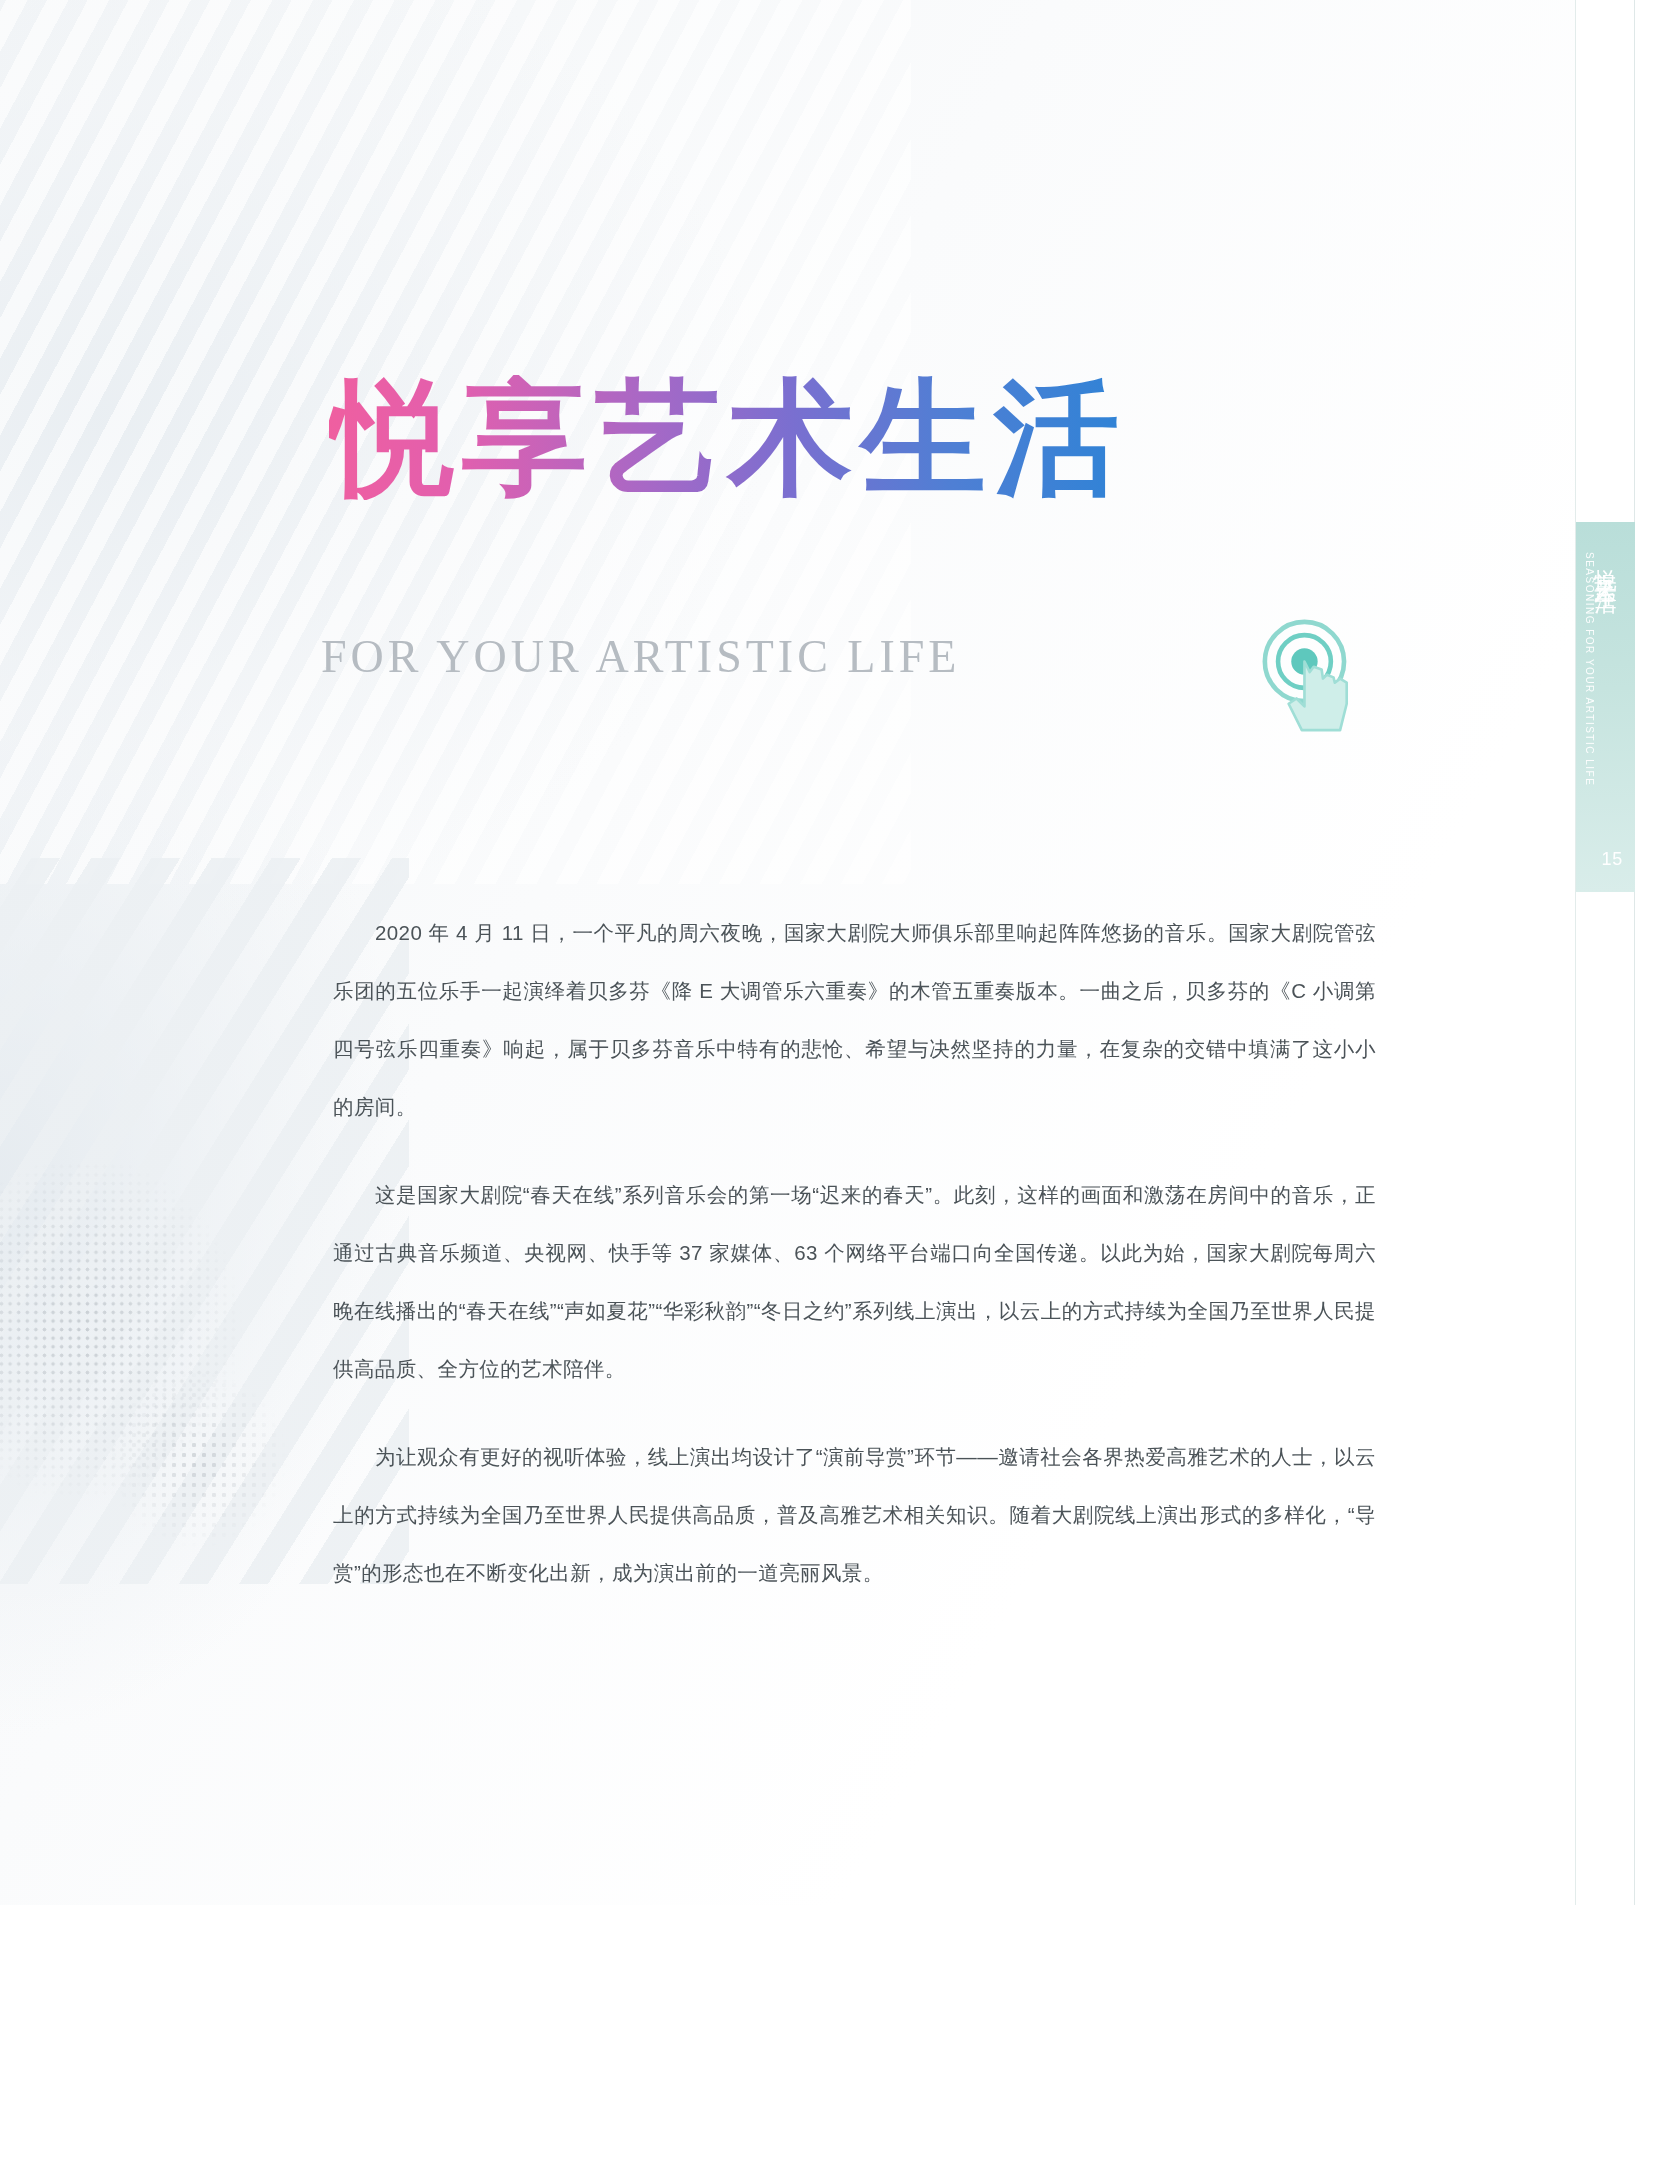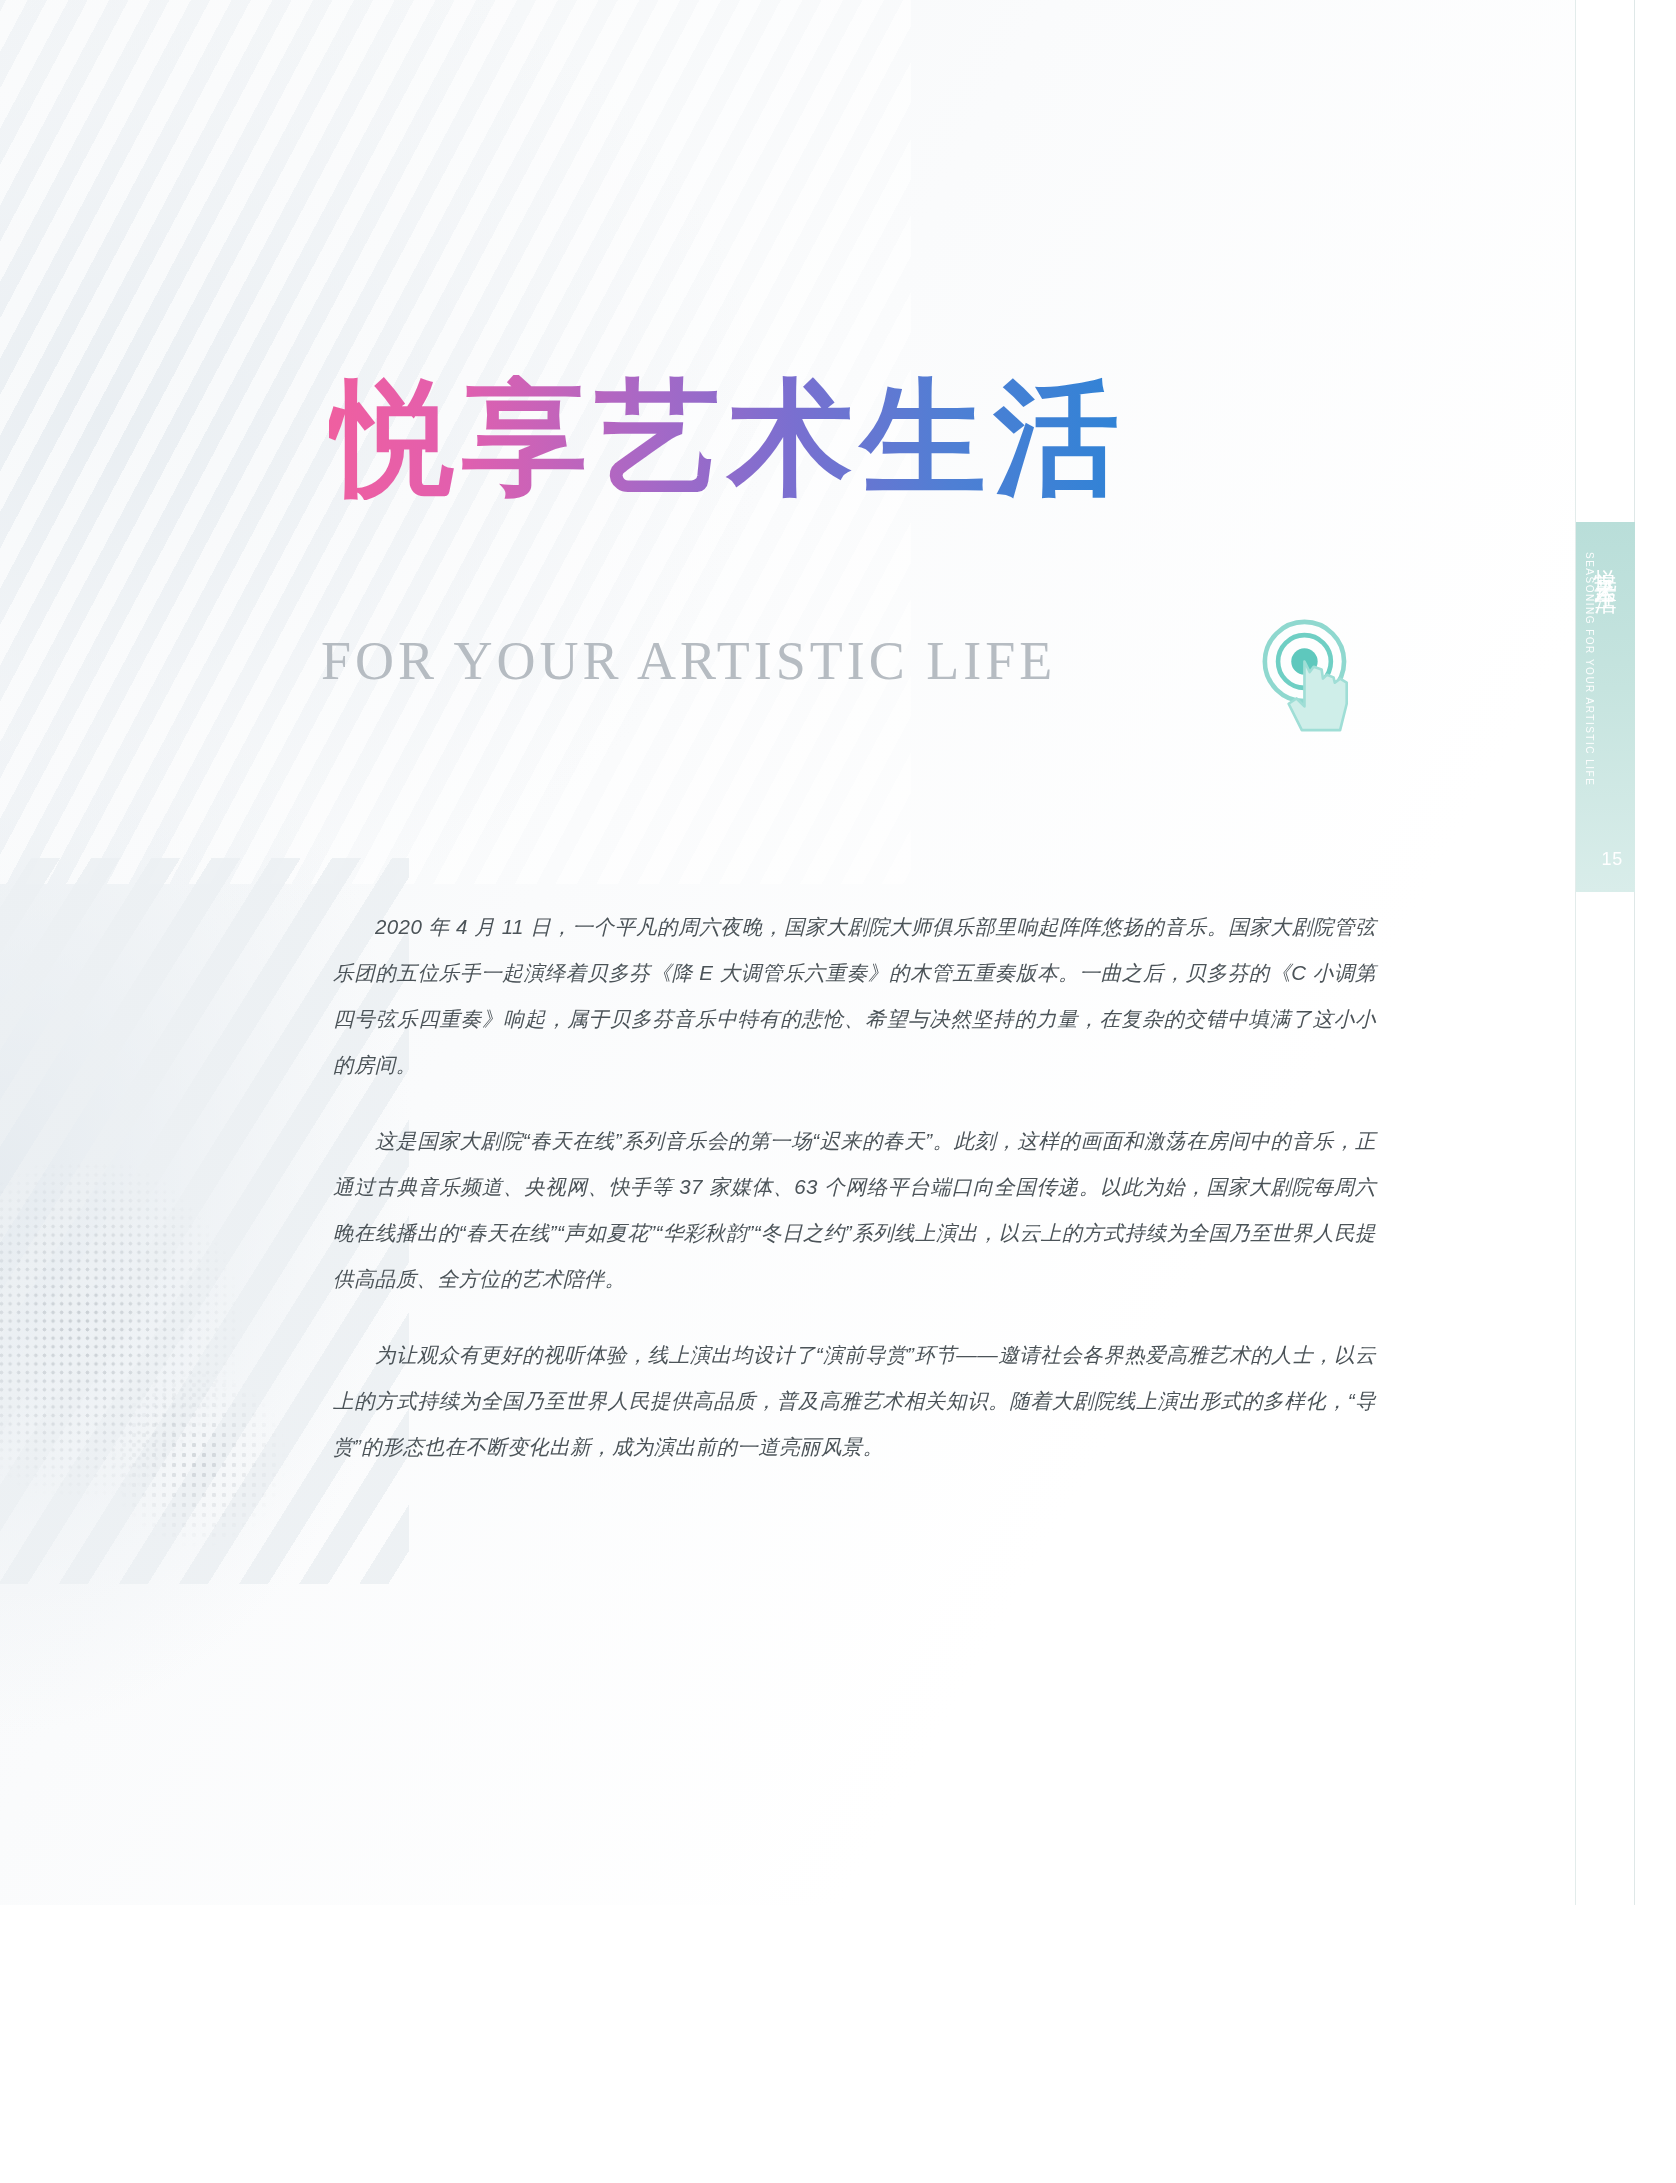--- a/index.html
+++ b/index.html
@@ -153,21 +153,21 @@
     -webkit-background-clip: text;
     background-clip: text;
     color: transparent;
     white-space: nowrap;
     font-family: "Liberation Sans", sans-serif;
   }
   .title-en {
     position: absolute;
     left: 321px;
     top: 630px;
-    font-size: 54px;
+    font-size: 46px;
     letter-spacing: 4px;
     color: #b6bcc2;
     font-family: "Liberation Serif", serif;
     white-space: nowrap;
   }
 
   
   .cursor-icon {
     position: absolute;
     left: 1241px;
@@ -179,27 +179,26 @@
   
   .article {
     position: absolute;
     left: 333px;
     top: 904px;
     width: 1043px;
   }
   .para {
     margin: 0 0 30px 0;
     font-size: 20.5px;
-    line-height: 46px;
+    line-height: 58px;
     color: #4b5358;
     text-align: justify;
     text-indent: 42px;
     letter-spacing: 0.4px;
     font-family: "Liberation Sans", sans-serif;
-    font-style: italic;
   }
   .para:last-child { margin-bottom: 0; }
 </style>
 </head>
 <body>
 
 <div class="page">
 
   <div class="bg-soft"></div>
   <div class="bg-stripes"></div>

